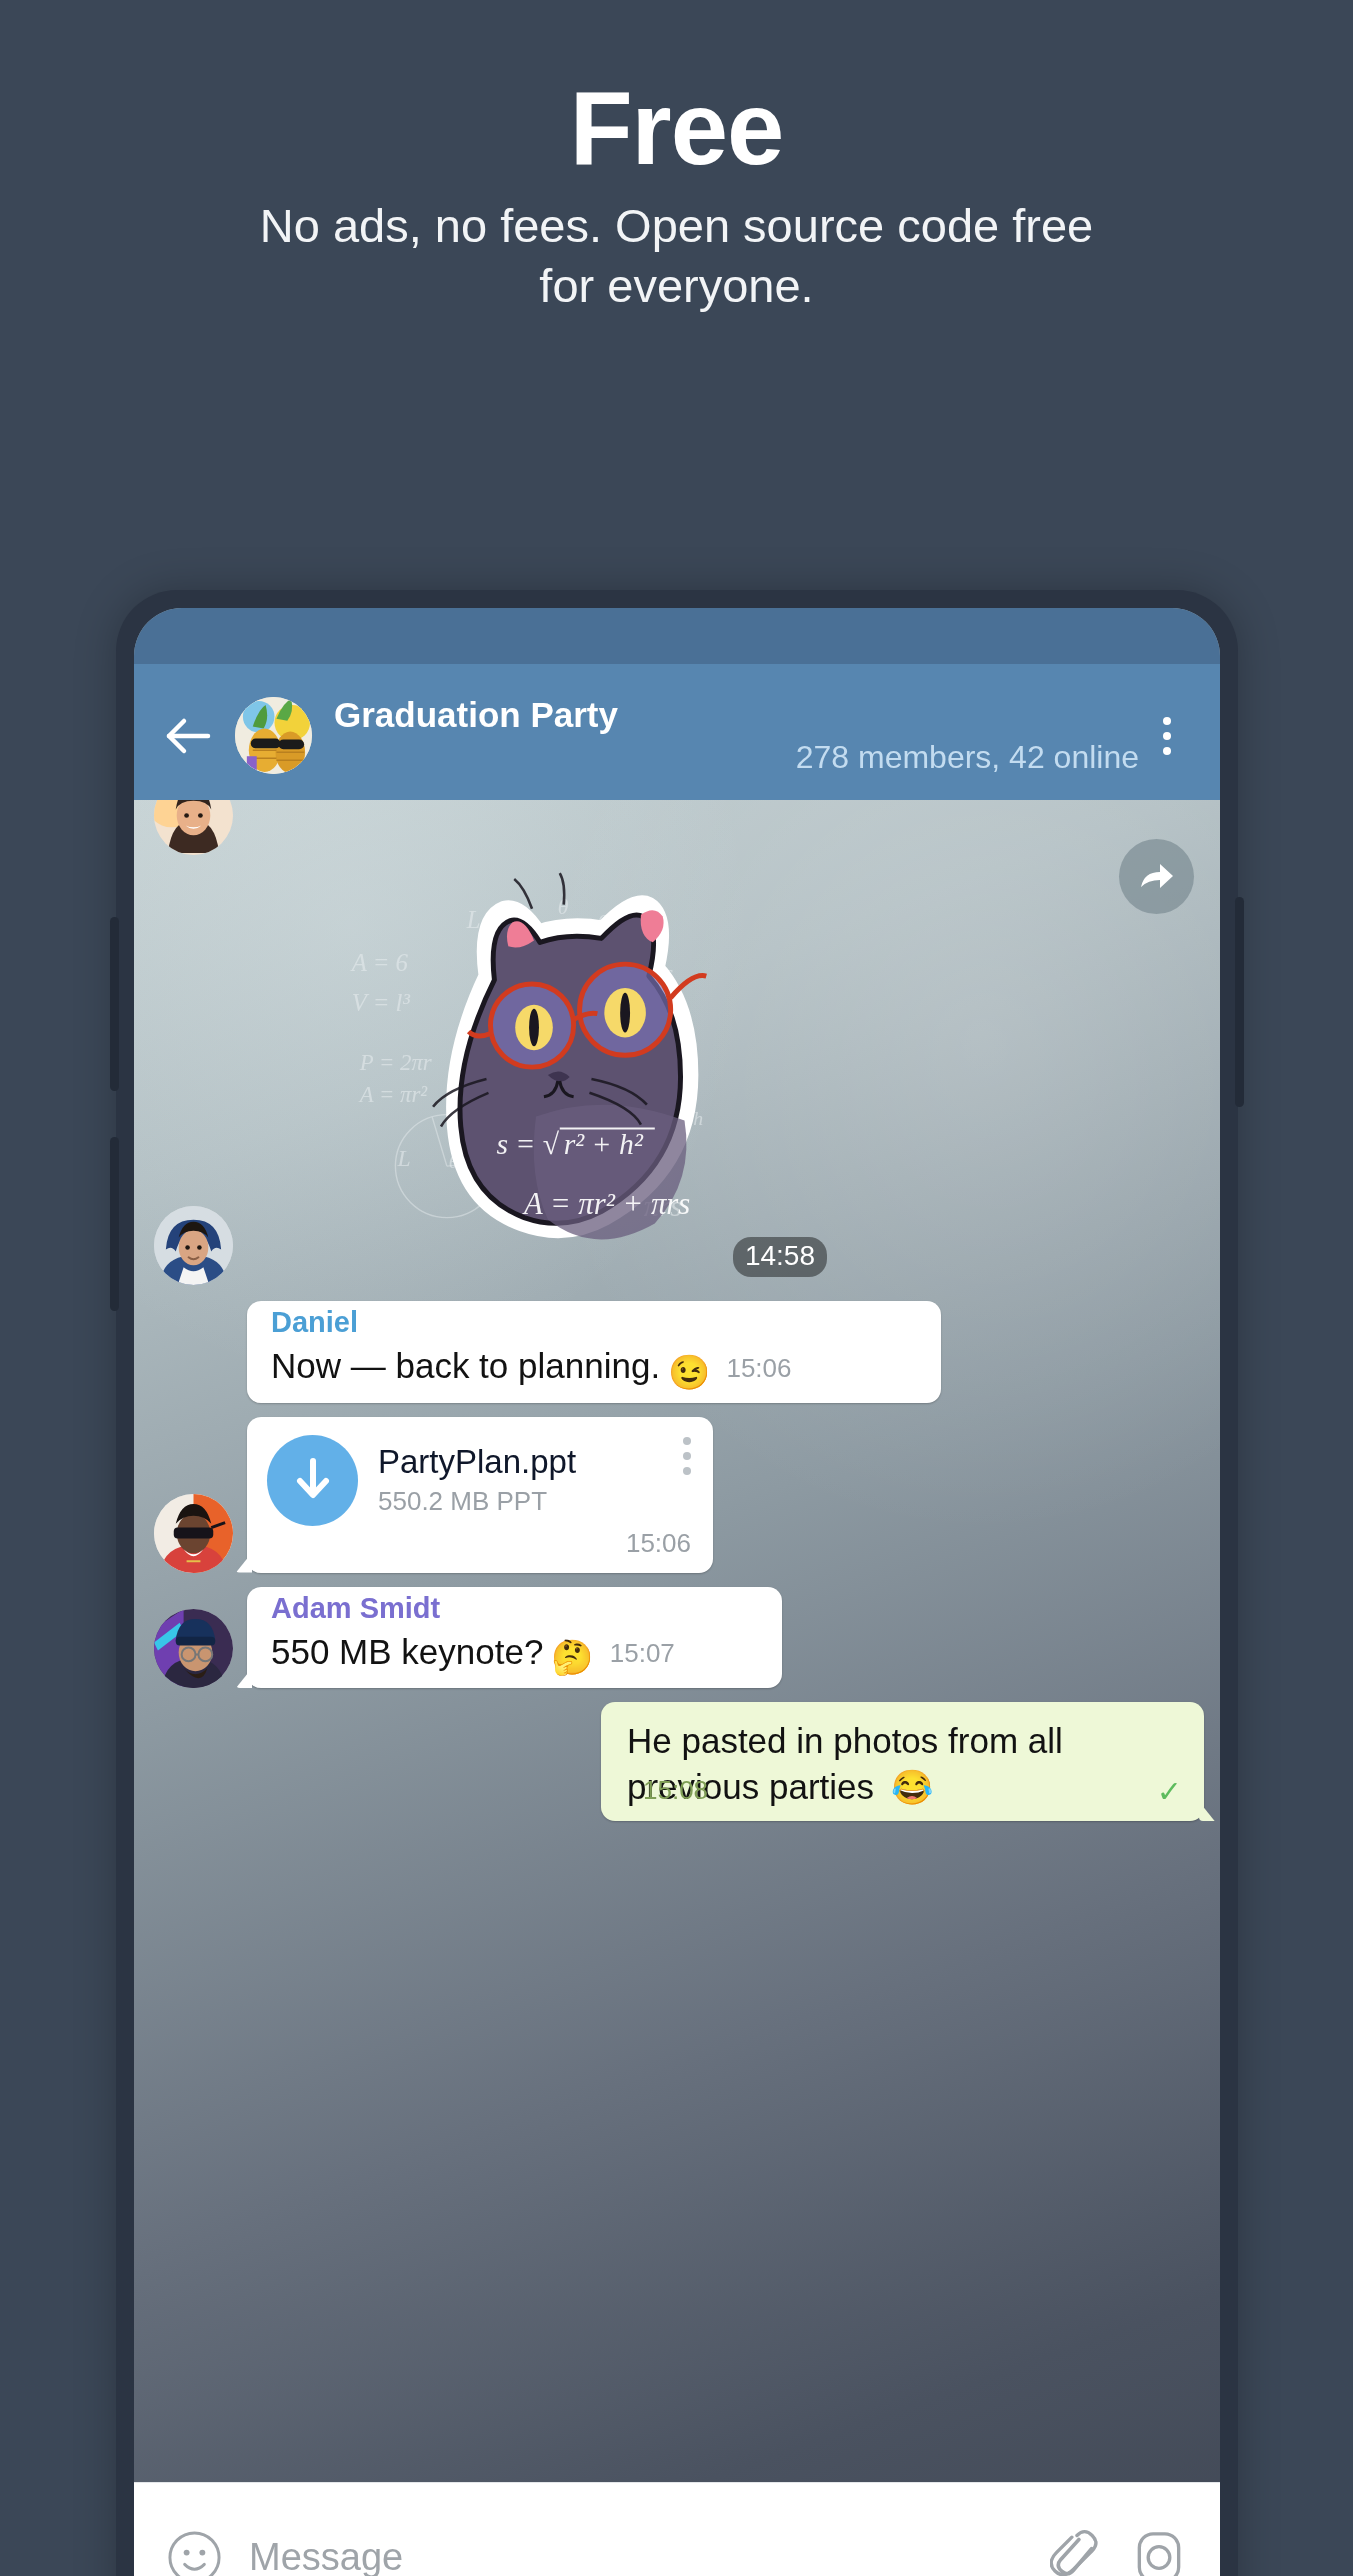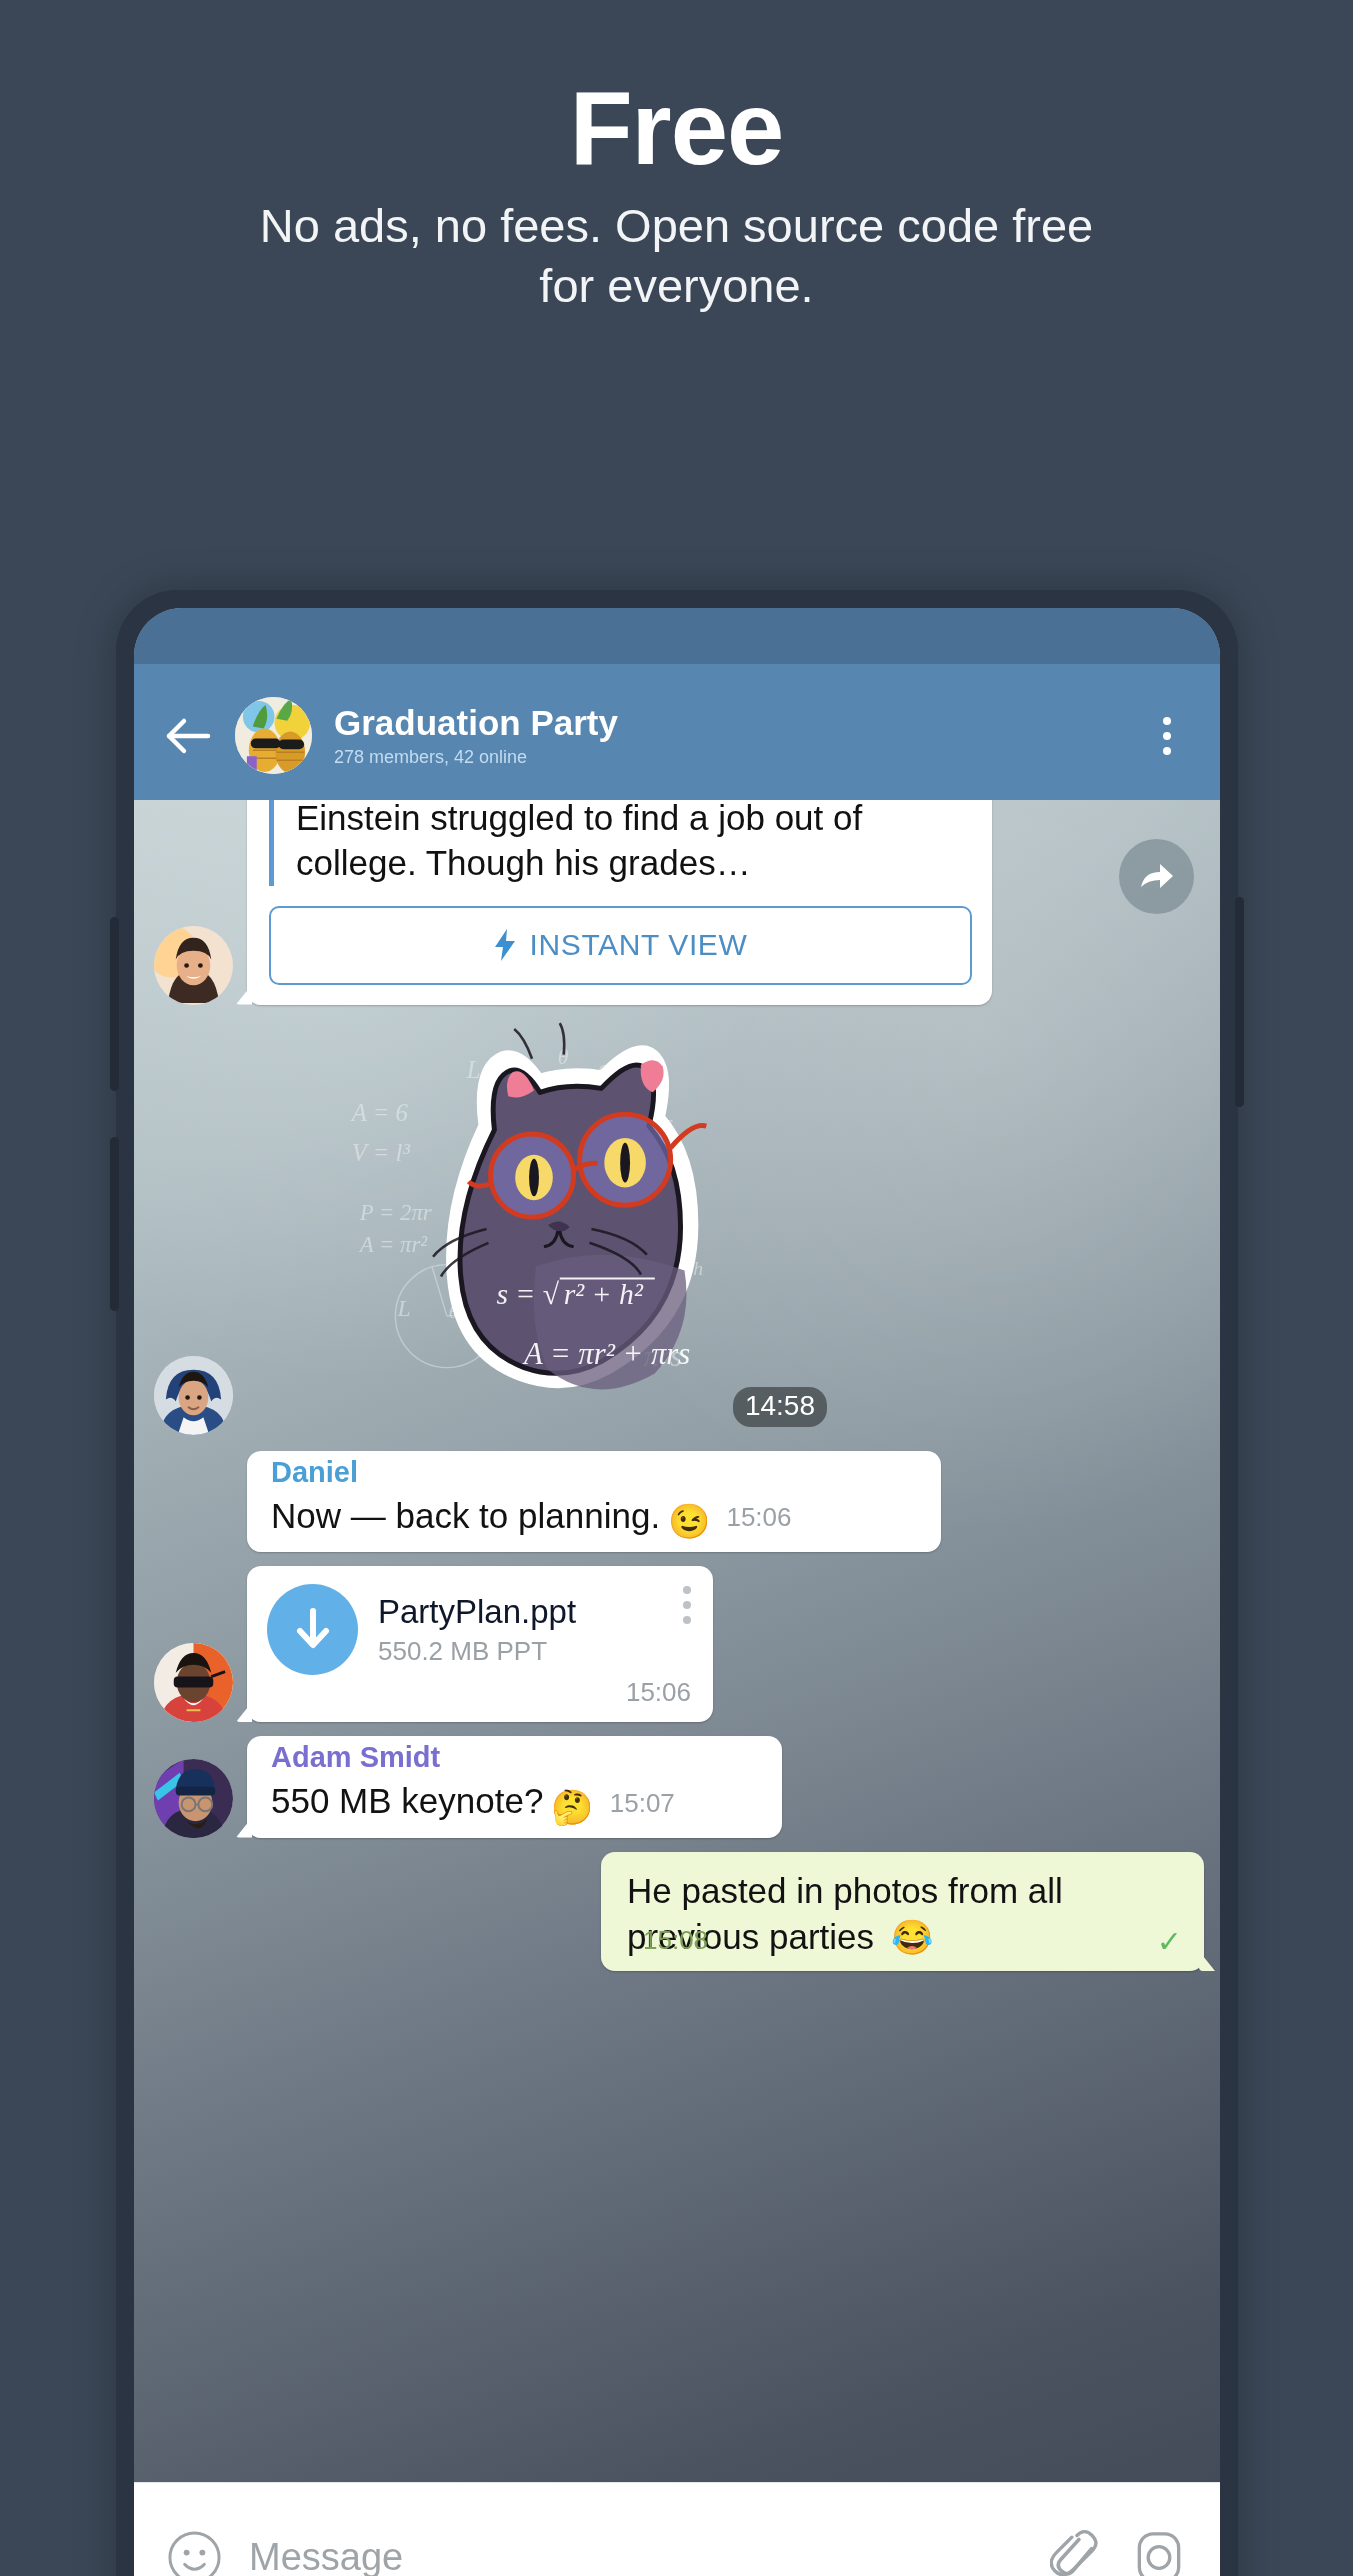--- a/index.html
+++ b/index.html
@@ -95,22 +95,22 @@
     overflow: hidden;
     position: relative;
     background: #e8e4d8;
   }
   .chat-titles { margin-left: 22px; flex: 1 1 auto; min-width: 0; }
   .chat-title {
     font-size: 35px; font-weight: 700; color: #ffffff;
     white-space: nowrap; line-height: 1.15;
   }
   .chat-status {
-    font-size: 18px; color: #c3dcf0; margin-top: 4px;
-    white-space: nowrap; line-height: 1.15;
+    font-size: 32px; color: #c3dcf0; margin-top: 4px;
+    white-space: nowrap; line-height: 1.15; text-align: right;
   }
   .kebab {
     width: 55px; height: 63px;
     display: flex; flex-direction: column;
     align-items: center; justify-content: center; gap: 7px;
     flex: 0 0 auto;
   }
   .kebab i { width: 8px; height: 8px; border-radius: 50%; background: #fff; display:block; }
 
   
@@ -334,31 +334,20 @@
               <circle cx="18" cy="26" r="26" fill="#ffd08a" opacity="0.85"></circle>
               <path d="M14 78 q4 -34 26 -34 q22 0 26 34z" fill="#3d2a22"></path>
               <ellipse cx="40" cy="40" rx="17" ry="20" fill="#e8b089"></ellipse>
               <path d="M22 34 q3 -22 18 -22 q15 0 18 22 q-4 -9 -18 -9 q-14 0 -18 9z" fill="#32231c"></path>
               <circle cx="33" cy="40" r="2.4" fill="#241913"></circle>
               <circle cx="47" cy="40" r="2.4" fill="#241913"></circle>
               <path d="M32 50 q8 7 16 0 q-8 4 -16 0z" fill="#fff"></path>
             </svg>
           </div>
 
-          <div class="bubble tail preview-bubble">
-            <div class="preview-body">
-              <div class="preview-text">Einstein struggled to find a job out of college. Though his grades…</div>
-            </div>
-            <div class="iv-button">
-              <svg width="22" height="32" viewBox="0 0 22 32">
-                <path d="M13 0 L1 18 H9 L7 32 L21 12 H12 Z" fill="#3c8fd0"></path>
-              </svg>
-              <span>INSTANT VIEW</span>
-            </div>
-          </div>
 
           <div class="forward-btn" style="top:63px;">
             <svg width="40" height="36" viewBox="0 0 40 36">
               <path d="M4 28 q3 -15 19 -15 V5 l13 12 l-13 12 v-8 q-12 0 -19 7z" fill="#ffffff"></path>
             </svg>
           </div>
         </div>
 
         <div class="row sticker-row">
           <div class="avatar">

